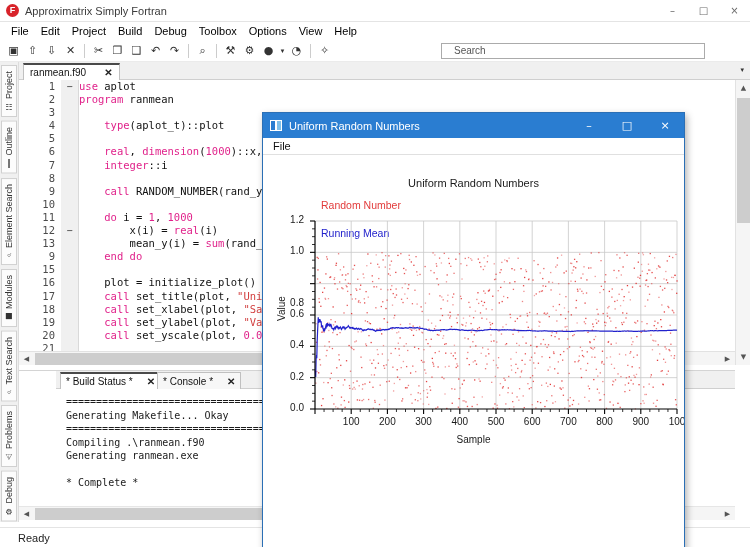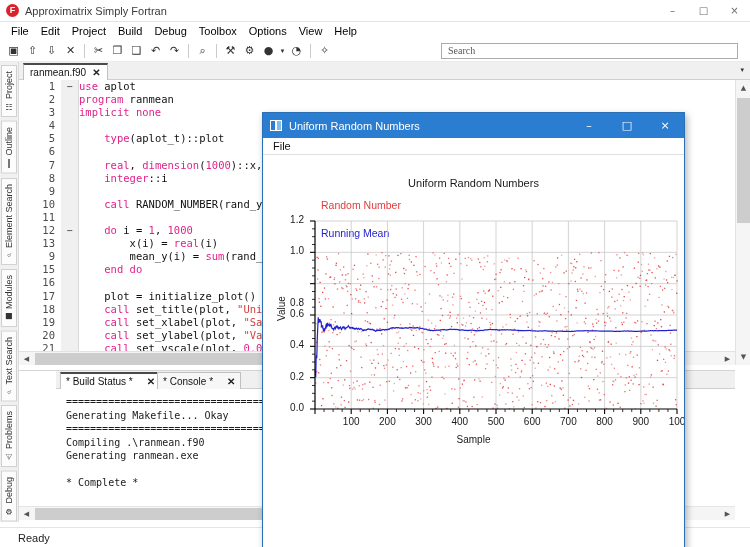--- a/index.html
+++ b/index.html
@@ -46,24 +46,24 @@
     border-bottom: 1px solid #ebebeb;
   }
   .tb-icon {
     width: 19px; height: 19px; display: flex; align-items: center; justify-content: center;
     color: #333; font-size: 11px; font-family: "DejaVu Sans", sans-serif;
   }
   .tb-sep { width: 1px; height: 14px; background: #cccccc; margin: 0 4px; }
   .tb-caret { font-size: 6px; color: #333; width: 9px; text-align: center; }
 
   .search-box {
-    position: absolute; top: 43px; left: 441px; width: 297px; height: 16px;
+    position: absolute; top: 43px; left: 441px; width: 264px; height: 16px;
     border: 1px solid #ababab; background: #fff; font-size: 10px;
-    padding: 0 6px; color: #555; line-height: 14px;
-    font-family: Liberation Serif, serif;
+    padding: 0 12px; color: #555; line-height: 14px;
+    font-family: Liberation Sans, sans-serif;
   }
 
   
   .vstrip {
     position: absolute; top: 62px; left: 0; width: 19px; height: 460px;
     background: #f0f0f0; border-right: 1px solid #dcdcdc;
     display: flex; flex-direction: column; align-items: center; padding-top: 3px;
   }
   .vtab {
     writing-mode: vertical-rl;
@@ -78,21 +78,21 @@
 
   
   .edittabs {
     position: absolute; top: 62px; left: 19px; width: 731px; height: 18px;
     background: #f0f0f0; border-bottom: 1px solid #cfcfcf;
   }
   .edittab {
     position: absolute; top: 1px; left: 4px; height: 17px;
     background: #ffffff; border: 1px solid #c0c0c0; border-bottom: none;
     border-top: 2px solid #4a4a4a;
-    padding: 0 6px; display: flex; align-items: center; gap: 6px;
+    padding: 0 6px; display: flex; align-items: center; gap: 18px;
     font-size: 10px; color: #111;
   }
   .edittab .tclose { font-size: 10px; font-weight: bold; color: #222; }
   .tabs-caret {
     position: absolute; right: 6px; top: 4px; font-size: 7px; color: #333;
     font-family: "DejaVu Sans", sans-serif;
   }
 
   
   .editor {
@@ -378,21 +378,20 @@
         <div class="fold"></div>
         <div class="fold"></div>
         <div class="fold"></div>
         <div class="fold"></div>
         <div class="fold"></div>
         <div class="fold"></div>
       </div>
     <div class="codearea" id="codearea">
         <div class="cline"><span class="kw">use</span> aplot</div>
         <div class="cline"><span class="kw">program</span> ranmean</div>
-        <div class="cline"><span class="kw">implicit none</span></div>
         <div class="cline">&nbsp;</div>
         <div class="cline">    <span class="kw">type</span>(aplot_t)::plot</div>
         <div class="cline">&nbsp;</div>
         <div class="cline">    <span class="kw">real</span>, <span class="kw">dimension</span>(<span class="num">1000</span>)::x,</div>
         <div class="cline">    <span class="kw">integer</span>::i</div>
         <div class="cline">&nbsp;</div>
         <div class="cline">    <span class="kw">call</span> RANDOM_NUMBER(rand_y</div>
         <div class="cline">&nbsp;</div>
         <div class="cline">    <span class="kw">do</span> i = <span class="num">1</span>, <span class="num">1000</span></div>
         <div class="cline">        x(i) = <span class="kw">real</span>(i)</div>

